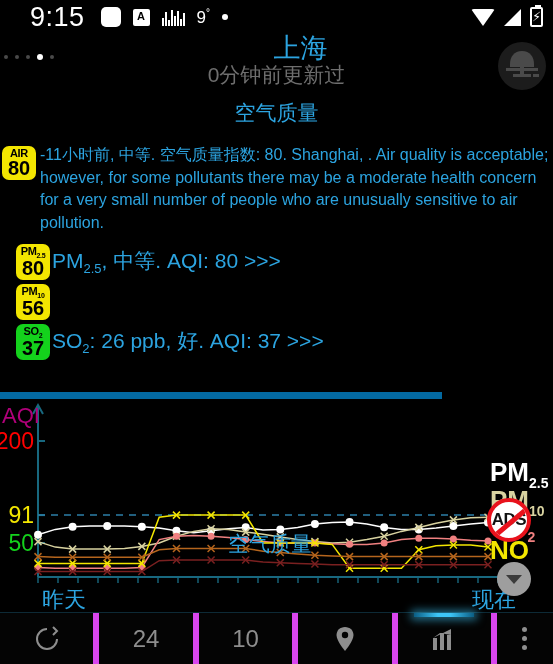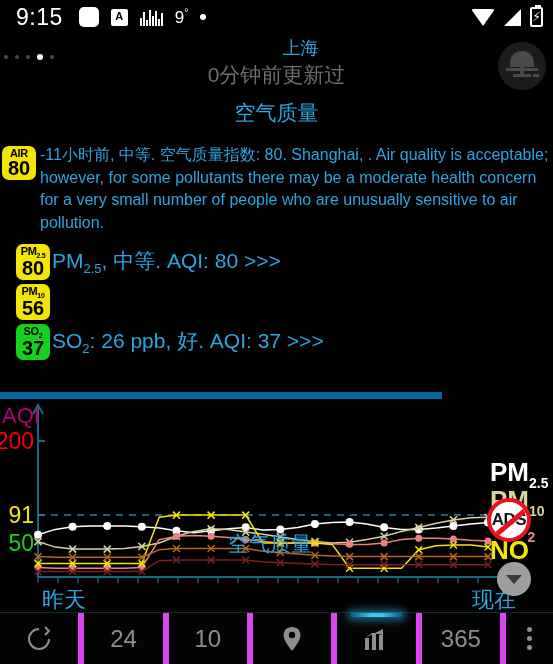--- a/index.html
+++ b/index.html
@@ -9,21 +9,21 @@
     font-family: "Liberation Sans", "DejaVu Sans", sans-serif;
     overflow: hidden;
   }
   #app { position: relative; width: 553px; height: 664px; background: #000; }
 
   
   .statusbar {
     position: absolute; top: 0; left: 0; width: 553px; height: 34px;
     display: flex; align-items: center; color: #fff;
   }
-  .sb-clock { font-size: 23px; margin-left: 16px; letter-spacing: .5px; }
+  .sb-clock { font-size: 27px; margin-left: 30px; letter-spacing: .5px; }
   .sb-icons { display: flex; align-items: center; gap: 12px; margin-left: 16px; }
   .ic-rrect { width: 20px; height: 20px; background: #fff; border-radius: 5px; }
   .ic-amz {
     width: 17px; height: 17px; background: #fff; color: #000; border-radius: 2px;
     font-size: 11px; font-weight: bold; line-height: 15px; text-align: center;
   }
   .ic-bars { display: flex; align-items: flex-end; gap: 1px; height: 17px; }
   .ic-bars i { display:block; width: 2px; background: #fff; }
   .sb-temp { font-size: 17px; }
   .sb-temp sup { font-size: 10px; }
@@ -33,21 +33,21 @@
   .ic-sig { width: 0; height: 0; border-left: 17px solid transparent; border-bottom: 17px solid #fff; }
   .ic-batt { position: relative; width: 13px; height: 20px; border: 2px solid #fff; border-radius: 2px; }
   .ic-batt:before { content:""; position:absolute; top:-4px; left:2.5px; width:6px; height:2px; background:#fff; }
   .ic-batt span { position: absolute; inset: 0; color: #fff; font-size: 13px; line-height: 16px; text-align: center; font-weight: bold;}
 
   
   .header { position: absolute; top: 34px; left: 0; width: 553px; }
   .dots { position: absolute; left: 4px; top: 21px; display: flex; gap: 7px; }
   .dots i { width: 4px; height: 4px; border-radius: 50%; background: #4a4a4a; display: block; }
   .dots i.on { background: #fff; width: 6px; height: 6px; margin-top: -1px; }
-  .city { text-align: center; color: #2ca4e0; font-size: 18px; line-height: 28px; padding-left: 48px; }
+  .city { text-align: center; color: #2ca4e0; font-size: 27px; line-height: 28px; padding-left: 48px; }
   .updated { text-align: center; color: #6e6e6e; font-size: 21px; line-height: 26px; }
   .avatar {
     position: absolute; right: 7px; top: 8px; width: 48px; height: 48px; border-radius: 50%;
     background: #1c1c1c; display:flex; align-items:center; justify-content:center;
   }
   .avatar svg { display: block; }
 
   .section-title { text-align: center; color: #2ca4e0; font-size: 21px; margin-top: 8px; line-height: 26px;}
   .attrib { color: #1d7fc0; font-size: 19.5px; line-height: 22px; padding: 0 2px; }
 
@@ -419,21 +419,20 @@
       </svg>
     </div>
     <div class="nav-item active">
       <svg width="30" height="28" viewBox="0 0 30 28">
         <rect x="4" y="13" width="4" height="12" fill="#8e8e8e"></rect>
         <rect x="11" y="8" width="4" height="17" fill="#8e8e8e"></rect>
         <rect x="18" y="10" width="4" height="15" fill="#8e8e8e"></rect>
         <path d="M4 13 L22 4 L22 10 L11 8 Z" fill="#8e8e8e"></path>
       </svg>
     </div>
-    <div class="nav-item">365</div>
     <div class="nav-item">
       <div class="kebab">
           <i></i>
           <i></i>
           <i></i>
         </div>
     </div>
   </div>
 
 </div>

